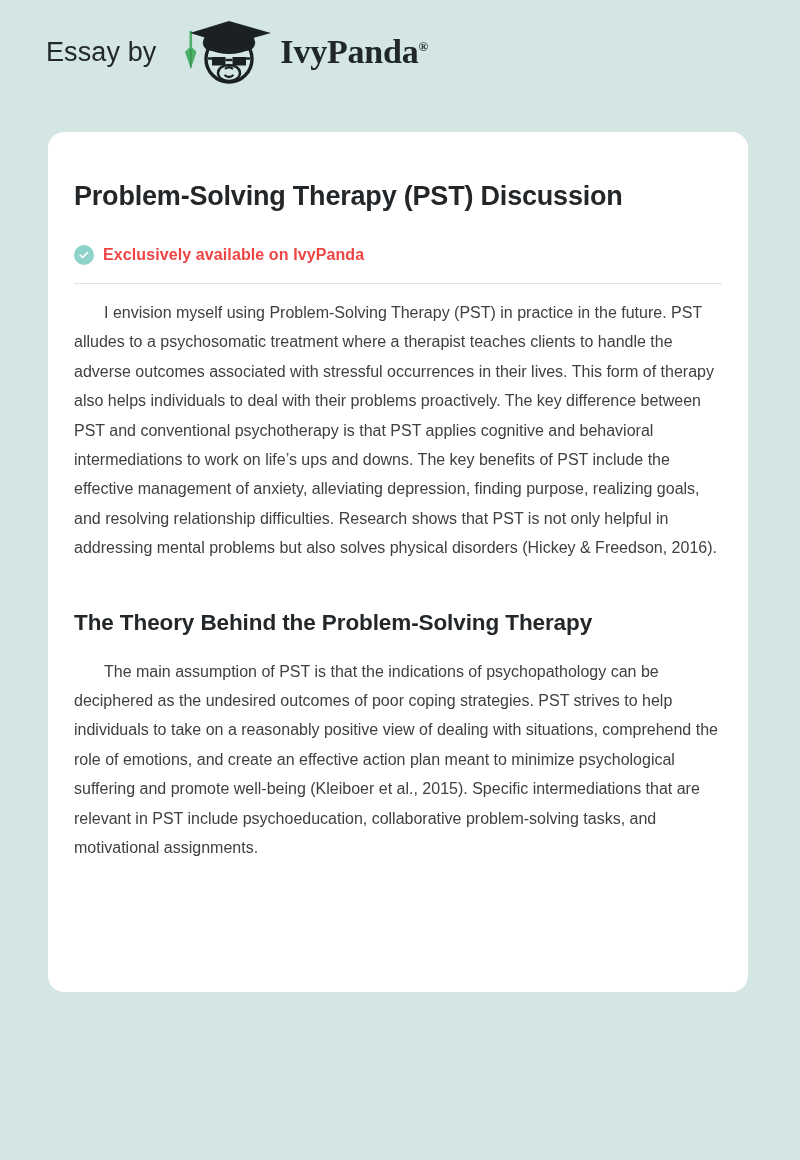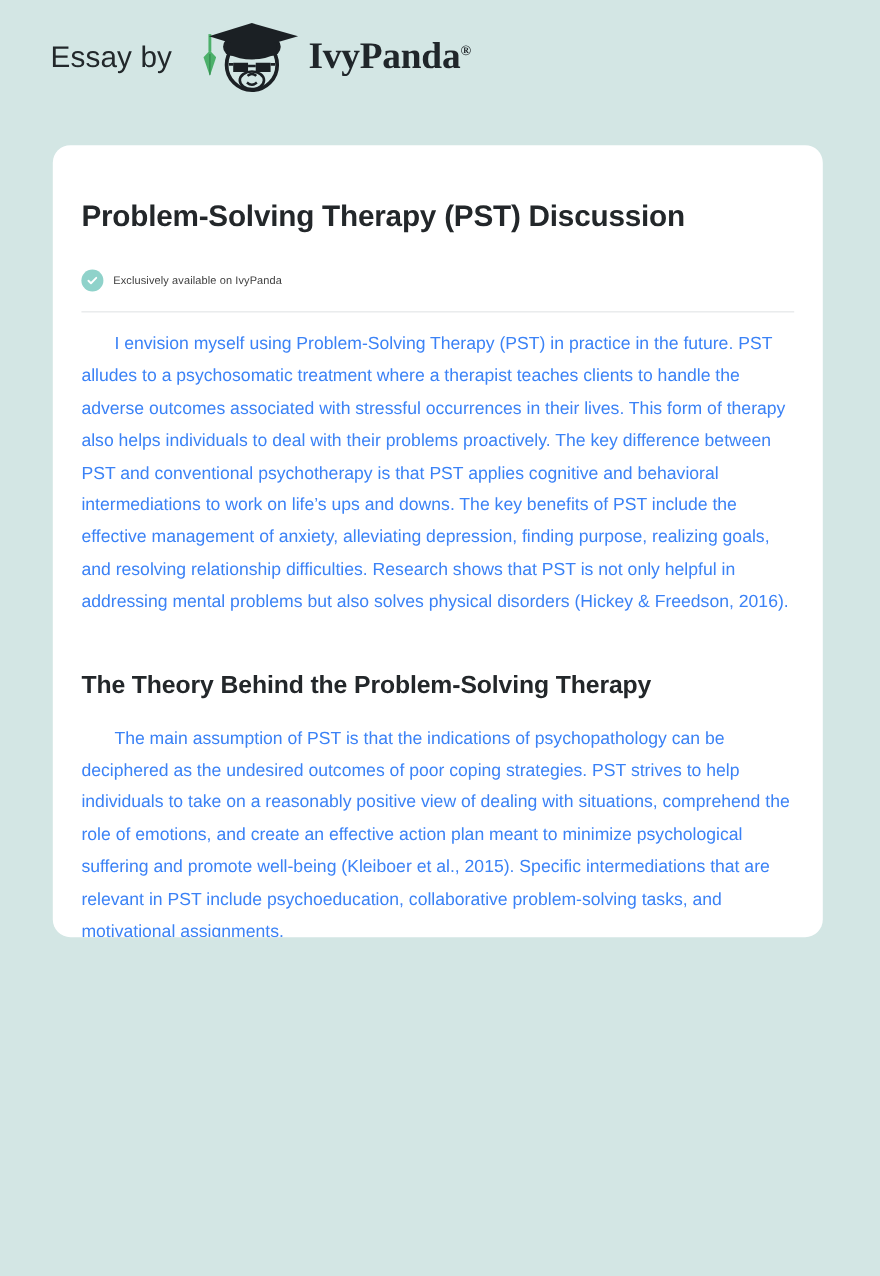--- a/index.html
+++ b/index.html
@@ -58,21 +58,21 @@
     vertical-align: super;
     line-height: 0;
   }
 
   
   .paper {
     position: absolute;
     left: 48px;
     top: 132px;
     width: 700px;
-    height: 720px;
+    height: 860px;
     background: #ffffff;
     border-radius: 16px;
     box-sizing: border-box;
     padding: 0;
     overflow: hidden;
   }
   .paper-inner {
     padding: 44px 26px 0 26px;
   }
 
@@ -96,23 +96,23 @@
     height: 20px;
     border-radius: 50%;
     background: #8fd2ca;
     display: flex;
     align-items: center;
     justify-content: center;
     flex: 0 0 auto;
   }
   .check-badge svg { display: block; }
   .exclusive-text {
-    font-size: 10px;
-    font-weight: 400;
-    color: #404040;
+    font-size: 16px;
+    font-weight: 700;
+    color: #ef4444;
     letter-spacing: 0.1px;
   }
 
   .divider {
     margin: 18px 0 0 0;
     height: 1px;
     background: #e2e4e6;
     border: 0;
     width: 100%;
   }
@@ -124,21 +124,21 @@
     line-height: 40px;
     margin: 24px 0 0 0;
     letter-spacing: -0.1px;
   }
   .section-heading.second {
     margin-top: 40px;
   }
 
   .body-par {
     font-size: 16px;
-    color: #3b82f6;
+    color: #404040;
     line-height: 29.4px;
     margin: 14px 0 0 0;
     text-indent: 30px;
     text-align: left;
   }
 </style>
 </head>
 <body>
 
 <div class="brand-bar">

